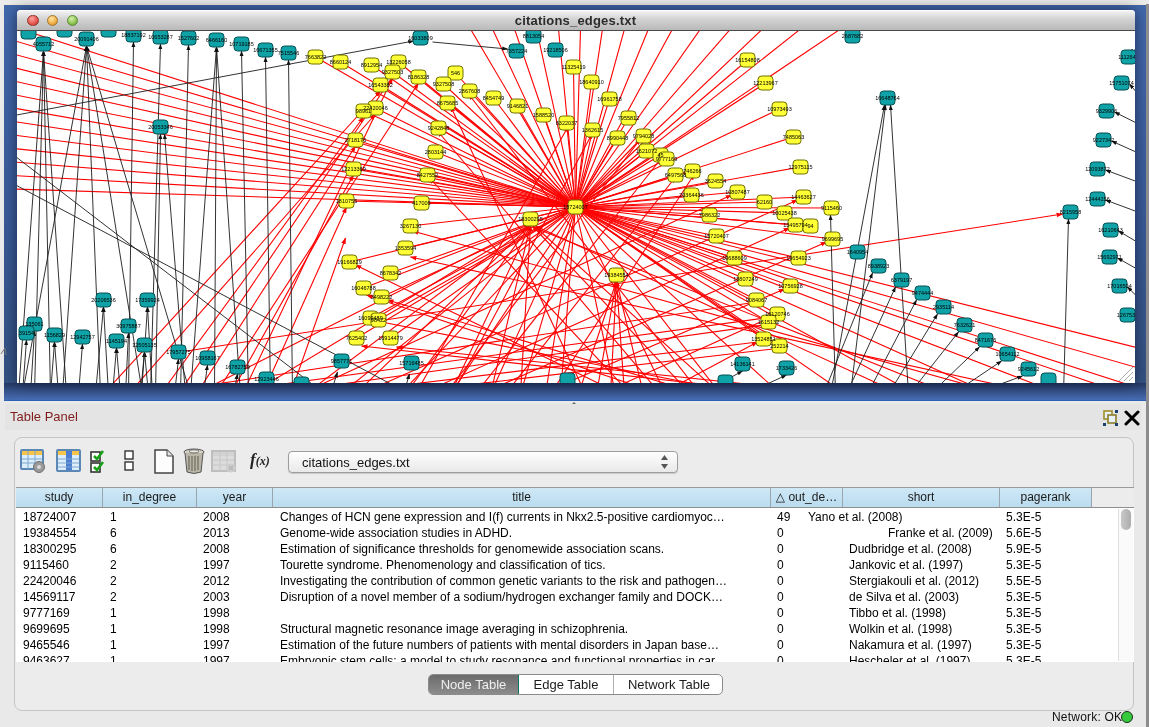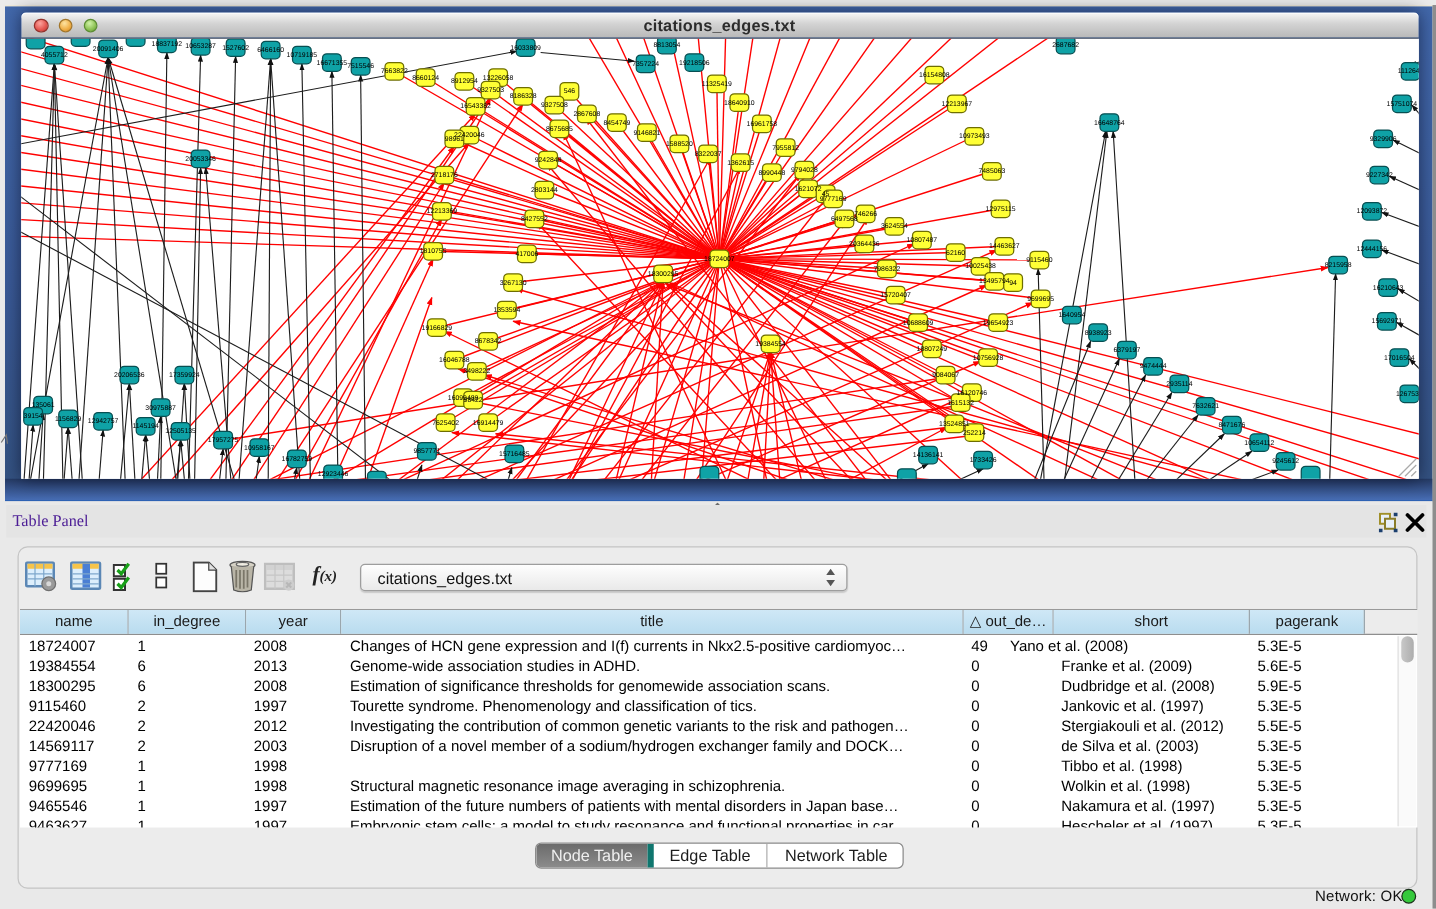--- a/index.html
+++ b/index.html
@@ -11,21 +11,21 @@
   border-radius:4px 4px 0 0; box-shadow:0 0 14px rgba(0,0,20,.55); }
 #titlebar { position:absolute; left:0; top:0; width:100%; height:21px;
   border-radius:4px 4px 0 0; background:linear-gradient(#f6f6f6,#d3d3d3 45%,#b9b9b9);
   border-bottom:1px solid #4a4a4a; box-shadow:inset 0 1px 0 #fdfdfd; }
 #titlebar .title { position:absolute; width:100%; text-align:center; top:3px;
   font-size:13px; font-weight:bold; color:#2c2c2c; letter-spacing:.2px; }
 .tl { position:absolute; top:4.5px; width:11.5px; height:11.5px; border-radius:50%; }
 #graph { position:absolute; left:0; top:21px; width:1118px; height:352px; background:#fff; }
 #tpanel { position:absolute; left:0; top:401px; width:1146px; height:326px; background:#e9e9e9; }
 #tpanel .bar { position:absolute; left:5px; top:3px; width:1136px; height:26px; background:#e4e4e4; }
-#tpanel .bar .lbl { position:absolute; left:5px; top:5px; font-size:13px; color:#4c1d95;font-family:Liberation Serif, serif; }
+#tpanel .bar .lbl { position:absolute; left:5px; top:5px; font-size:13px; color:#7f1d1d; }
 #subpanel { position:absolute; left:14px; top:36px; width:1120px; height:274px;
   background:#ececec; border:1px solid #c4c4c4; border-radius:8px; }
 #tablewrap { position:absolute; left:1px; top:49px; width:1118px; height:175px;
   background:#fff; overflow:hidden; }
 .thead { position:absolute; left:0; top:0; width:1118px; height:21px;
   border-top:1px solid #999; border-bottom:1px solid #8e8e8e; background:#ececec; }
 .th { position:absolute; top:0; height:19px; padding-top:2px; font-size:12px; color:#1a1a1a;
   text-align:center; border-right:1px solid #9aa6ad;
   background:linear-gradient(#cfe8f6,#b9dcef); }
 .tr { position:absolute; left:0; width:1118px; height:16px; }
@@ -646,21 +646,21 @@
 <style>#combo{position:absolute;left:273px;top:13px;width:390px;height:22px;background:linear-gradient(#fefefe,#e9e9e9);border:1px solid #9d9d9d;border-radius:4px;box-shadow:0 1px 1px rgba(0,0,0,.15);}</style>
     <div id="combo">
       <span style="position:absolute;left:13px;top:3px;font-size:13px;color:#111">citations_edges.txt</span>
       <svg width="9" height="14" viewBox="0 0 9 14" style="position:absolute;right:8px;top:3px">
         <path d="M4.5 0 L8 5 H1 z" fill="#555"></path>
           <path d="M4.5 14 L8 9 H1 z" fill="#555"></path>
       </svg>
     </div>
     <div id="tablewrap">
       <div class="thead">
-<div class="th" style="left:0px;width:87px">name</div>
+<div class="th" style="left:0px;width:87px">study</div>
 <div class="th" style="left:87px;width:94px">in_degree</div>
 <div class="th" style="left:181px;width:76px">year</div>
 <div class="th" style="left:257px;width:498px">title</div>
 <div class="th" style="left:755px;width:72px">△ out_de…</div>
 <div class="th" style="left:827px;width:157px">short</div>
 <div class="th" style="left:984px;width:92px">pagerank</div>
 </div>
 
       <div id="tbody">
       <div class="tr" style="top:0px">
@@ -671,21 +671,21 @@
 <div class="td" style="left:761px">49</div>
 <div class="td" style="left:792px">Yano et al. (2008)</div>
 <div class="td" style="left:990px">5.3E-5</div>
 </div>
 <div class="tr" style="top:16px">
 <div class="td" style="left:7px">19384554</div>
 <div class="td" style="left:94px">6</div>
 <div class="td" style="left:187px">2013</div>
 <div class="td" style="left:264px">Genome-wide association studies in ADHD.</div>
 <div class="td" style="left:761px">0</div>
-<div class="td" style="left:833px">Franke et al. (2009)</div>
+<div class="td" style="left:872px">Franke et al. (2009)</div>
 <div class="td" style="left:990px">5.6E-5</div>
 </div>
 <div class="tr" style="top:32px">
 <div class="td" style="left:7px">18300295</div>
 <div class="td" style="left:94px">6</div>
 <div class="td" style="left:187px">2008</div>
 <div class="td" style="left:264px">Estimation of significance thresholds for genomewide association scans.</div>
 <div class="td" style="left:761px">0</div>
 <div class="td" style="left:833px">Dudbridge et al. (2008)</div>
 <div class="td" style="left:990px">5.9E-5</div>
@@ -753,21 +753,21 @@
 <div class="td" style="left:990px">5.3E-5</div>
 </div>
       </div>
       <div id="vsb">
           <div class="thumb"></div>
         </div>
     </div>
   </div>
   <div id="tabs">
     <div class="seg on" style="left:0;width:89px">Node Table</div>
-    <div class="seg" style="left:89px;width:95px;border-left:5px solid #0f766e">Edge Table</div>
+    <div class="seg" style="left:89px;width:95px;border-left:1px solid #0f766e">Edge Table</div>
     <div class="seg" style="left:184px;width:111px;border-left:1px solid #b0b0b0">Network Table</div>
   </div>
   <div id="memory">Network: OK</div>
   <div id="memdot"></div>
 </div>
 <div id="rstrip"></div>
 <svg width="8" height="10" viewBox="0 0 8 10" style="position:absolute;left:0px;top:346px">
     <path d="M1 8 L5 2 L6 9" stroke="#777" fill="none"></path>
   </svg>
 

